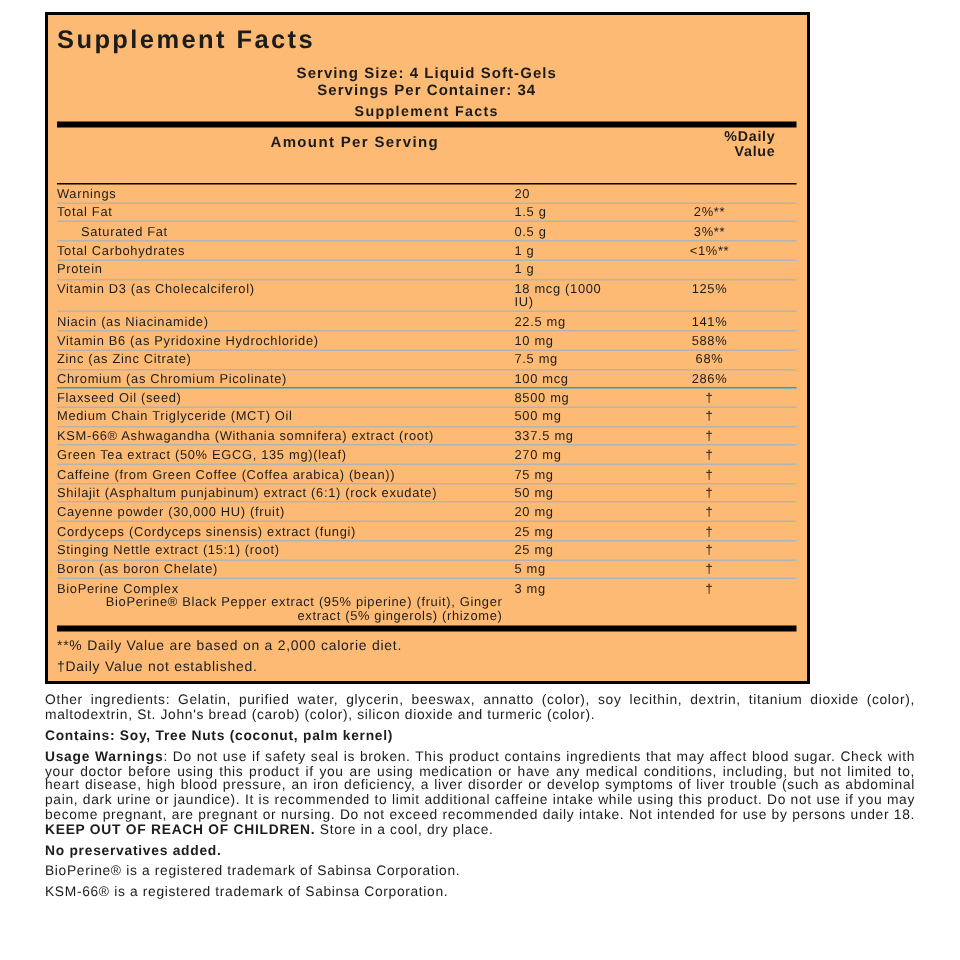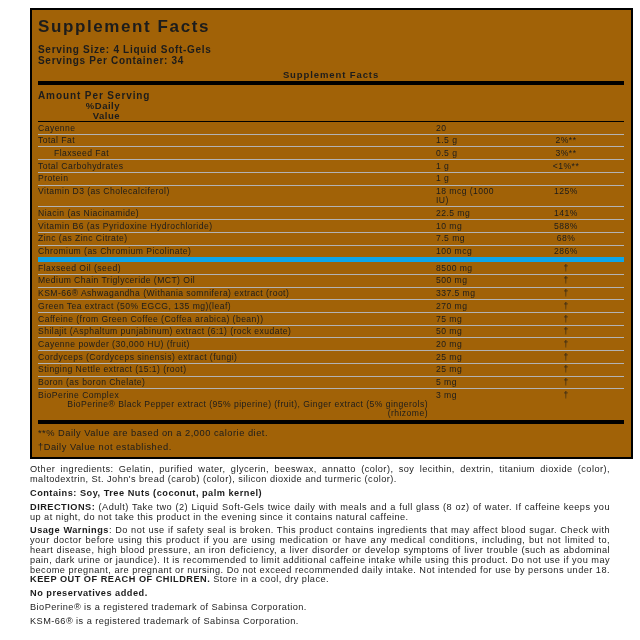--- a/index.html
+++ b/index.html
@@ -7,64 +7,63 @@
     position:relative;
     width:640px;height:640px;
     background:#ffffff;
     font-family:"Liberation Sans",sans-serif;
     color:#1c1c1c;
     overflow:hidden;
   }
   .facts-box{
     box-sizing:border-box;
     margin:8px 0 0 30px;
-    width:603px;
+    width:510px;
     border:2px solid #000;
     padding:5px 7px 5px 6px;
-    background:#a16207;
+    background:#fdba74;
   }
   .panel-title{
     font-size:17px;font-weight:bold;letter-spacing:1.6px;
     margin:2px 0 7px 0;
   }
   .serving{
-    font-size:10px;font-weight:bold;letter-spacing:.7px;line-height:11px;
+    font-size:10px;font-weight:bold;letter-spacing:.7px;line-height:11px;text-align:center;
   }
   .caption{
     text-align:center;font-size:9.5px;font-weight:bold;letter-spacing:.9px;
     margin-top:4px;line-height:10px;
   }
   .bar{background:#000;}
   .bar.top{height:4px;margin:1px 0 2px 0;}
   .bar.bottom{height:4px;margin-top:1px;}
   .hdr{
     display:flex;align-items:flex-start;
     border-bottom:1.5px solid #000;
-    padding-bottom:1px;
-    flex-direction:column;
+    padding-bottom:16px;
   }
   .hdr-left{
     flex:1;text-align:center;font-weight:bold;font-size:10px;letter-spacing:.9px;
     padding-top:3px;
   }
   .hdr-right{
     width:96px;flex:none;text-align:right;
     font-weight:bold;font-size:9.5px;line-height:9.5px;letter-spacing:.5px;
     white-space:pre-line;
     padding-right:14px;box-sizing:border-box;
   }
   .rows{display:block;}
   .row{
     display:flex;
     border-top:1px solid #b3b3b3;
     padding:1.5px 0 1px 0;
     font-size:8.6px;line-height:9.2px;letter-spacing:.45px;
   }
   .row:first-child{border-top:none;}
-  .row.thick-top{border-top:5px solid #0ea5e9;}
+  .row.thick-top{border-top:1px solid #0ea5e9;}
   .c-name{flex:1;padding-right:8px;}
   .row.indent .c-name{padding-left:16px;}
   .c-name .sub{padding-left:13px;text-align:right;}
   .c-amt{width:92px;flex:none;box-sizing:border-box;padding-right:34px;}
   .c-dv{width:96px;flex:none;box-sizing:border-box;text-align:center;padding-right:20px;}
   .footnote{
     font-size:9.3px;letter-spacing:.5px;line-height:10px;margin-top:4px;
   }
   .body-text{
     box-sizing:border-box;
@@ -92,31 +91,31 @@
     <div class="bar top"></div>
 
     <div class="hdr">
       <div class="hdr-left">Amount Per Serving</div>
       <div class="hdr-right">%Daily
 Value</div>
     </div>
 
     <div class="rows" id="nutrient-rows">
         <div class="row">
-          <div class="c-name">Cayenne</div>
+          <div class="c-name">Warnings</div>
           <div class="c-amt">20</div>
           <div class="c-dv"></div>
         </div>
         <div class="row">
           <div class="c-name">Total Fat</div>
           <div class="c-amt">1.5 g</div>
           <div class="c-dv">2%**</div>
         </div>
         <div class="row indent">
-          <div class="c-name">Flaxseed Fat</div>
+          <div class="c-name">Saturated Fat</div>
           <div class="c-amt">0.5 g</div>
           <div class="c-dv">3%**</div>
         </div>
         <div class="row">
           <div class="c-name">Total Carbohydrates</div>
           <div class="c-amt">1 g</div>
           <div class="c-dv">&lt;1%**</div>
         </div>
         <div class="row">
           <div class="c-name">Protein</div>
@@ -208,20 +207,19 @@
     <div class="bar bottom"></div>
     <div id="footnotes">
         <div class="footnote">**% Daily Value are based on a 2,000 calorie diet.</div>
         <div class="footnote">†Daily Value not established.</div>
       </div>
   </div>
 
   <div class="body-text" id="body-paragraphs">
       <div class="para"><span>Other ingredients: Gelatin, purified water, glycerin, beeswax, annatto (color), soy lecithin, dextrin, titanium dioxide (color), maltodextrin, St. John's bread (carob) (color), silicon dioxide and turmeric (color).</span></div>
       <div class="para"><b>Contains: Soy, Tree Nuts (coconut, palm kernel)</b></div>
-      <div class="para"><b>DIRECTIONS: </b><span>(Adult) Take two (2) Liquid Soft-Gels twice daily with meals and a full glass (8 oz) of water. If caffeine keeps you up at night, do not take this product in the evening since it contains natural caffeine.</span></div>
       <div class="para"><b>Usage Warnings</b><span>: Do not use if safety seal is broken. This product contains ingredients that may affect blood sugar. Check with your doctor before using this product if you are using medication or have any medical conditions, including, but not limited to, heart disease, high blood pressure, an iron deficiency, a liver disorder or develop symptoms of liver trouble (such as abdominal pain, dark urine or jaundice). It is recommended to limit additional caffeine intake while using this product. Do not use if you may become pregnant, are pregnant or nursing. Do not exceed recommended daily intake. Not intended for use by persons under 18. </span><b>KEEP OUT OF REACH OF CHILDREN.</b><span> Store in a cool, dry place.</span></div>
       <div class="para"><b>No preservatives added.</b></div>
       <div class="para"><span>BioPerine® is a registered trademark of Sabinsa Corporation.</span></div>
       <div class="para"><span>KSM-66® is a registered trademark of Sabinsa Corporation.</span></div>
     </div>
 
 </div>
 
 </body></html>

